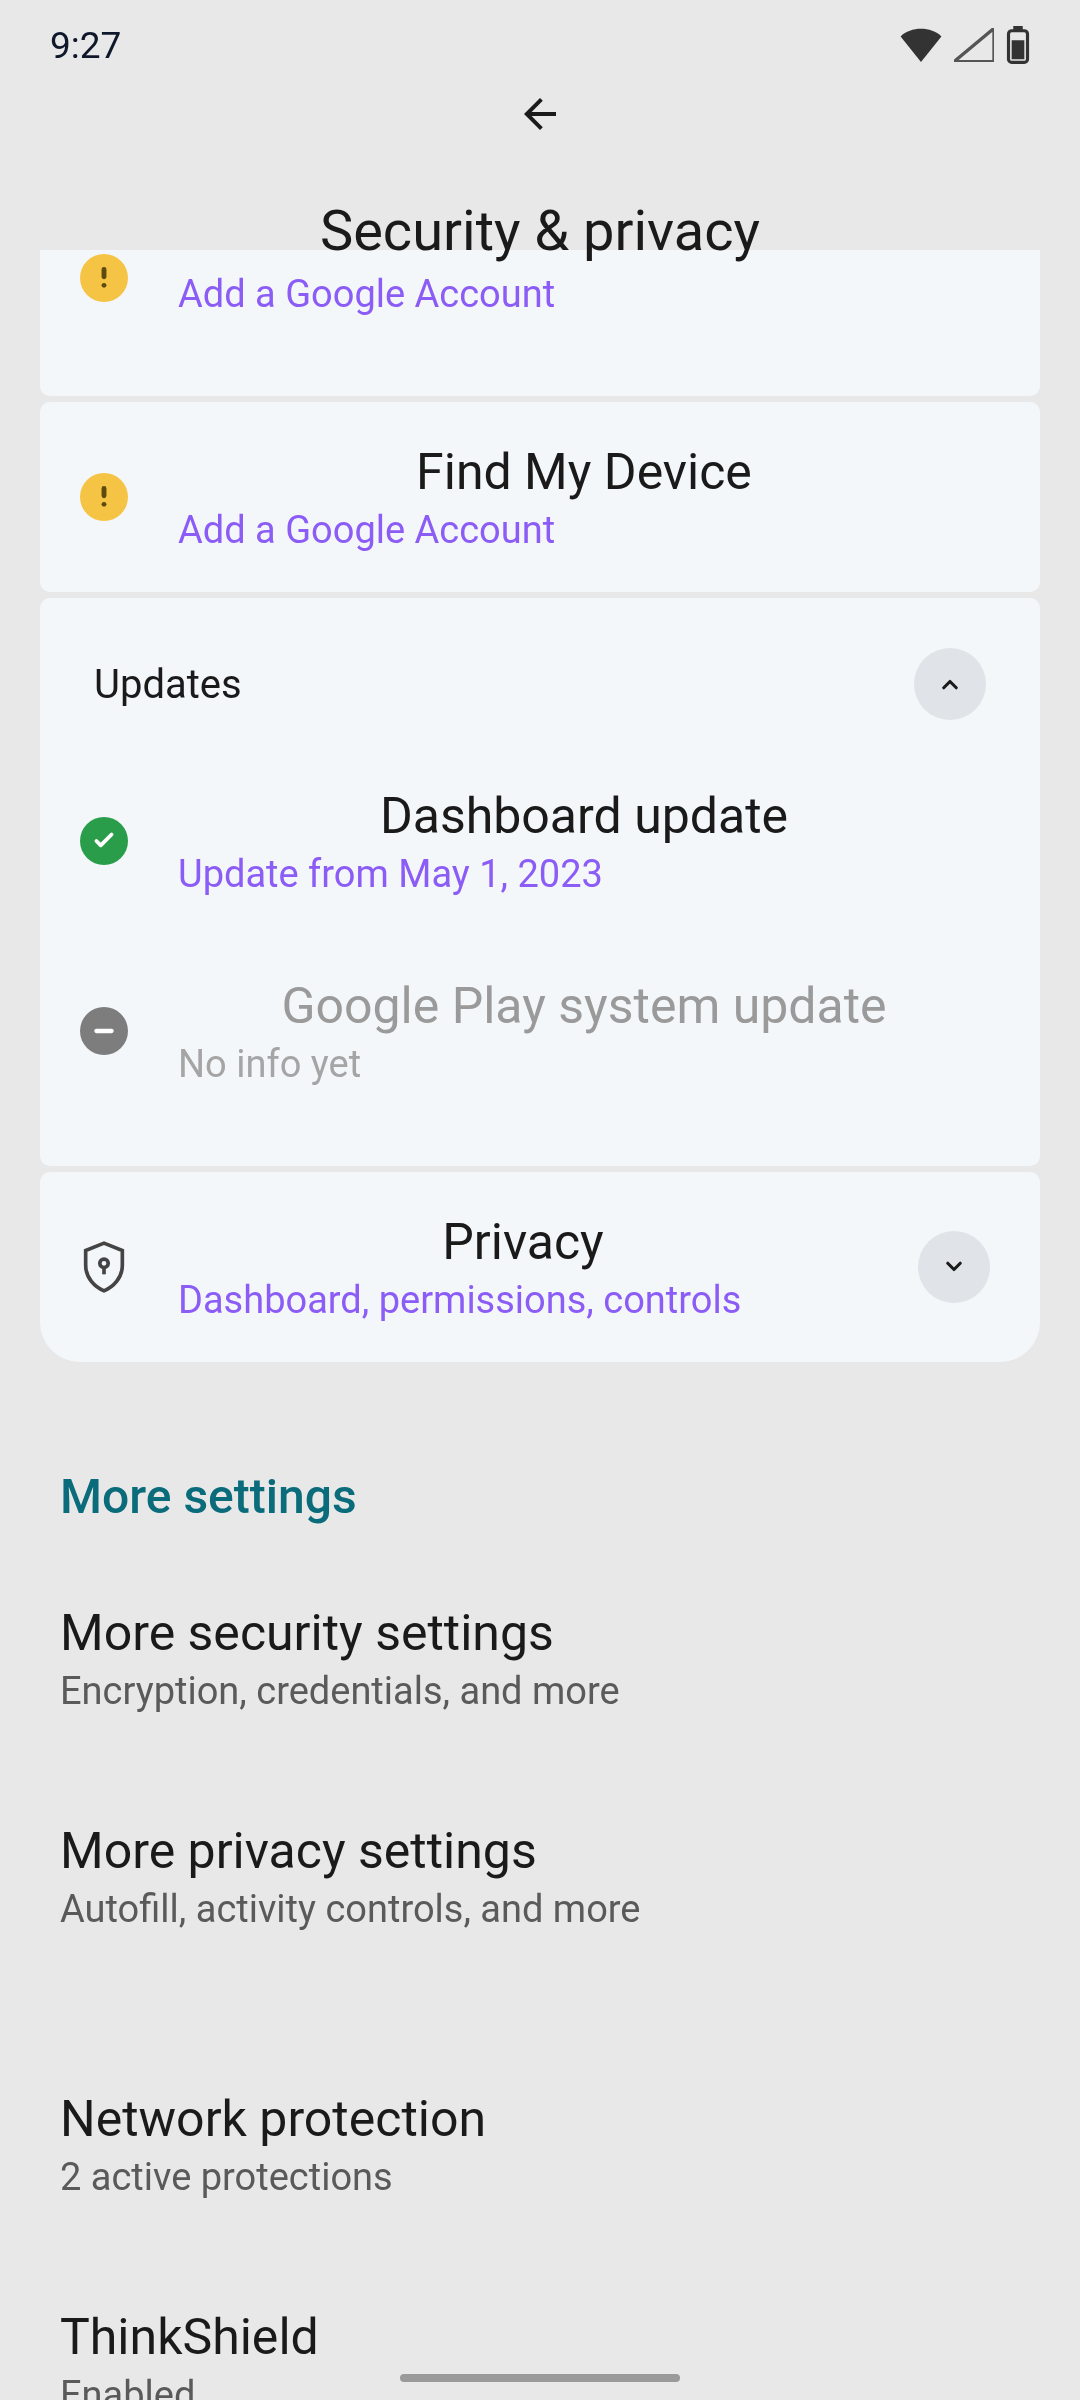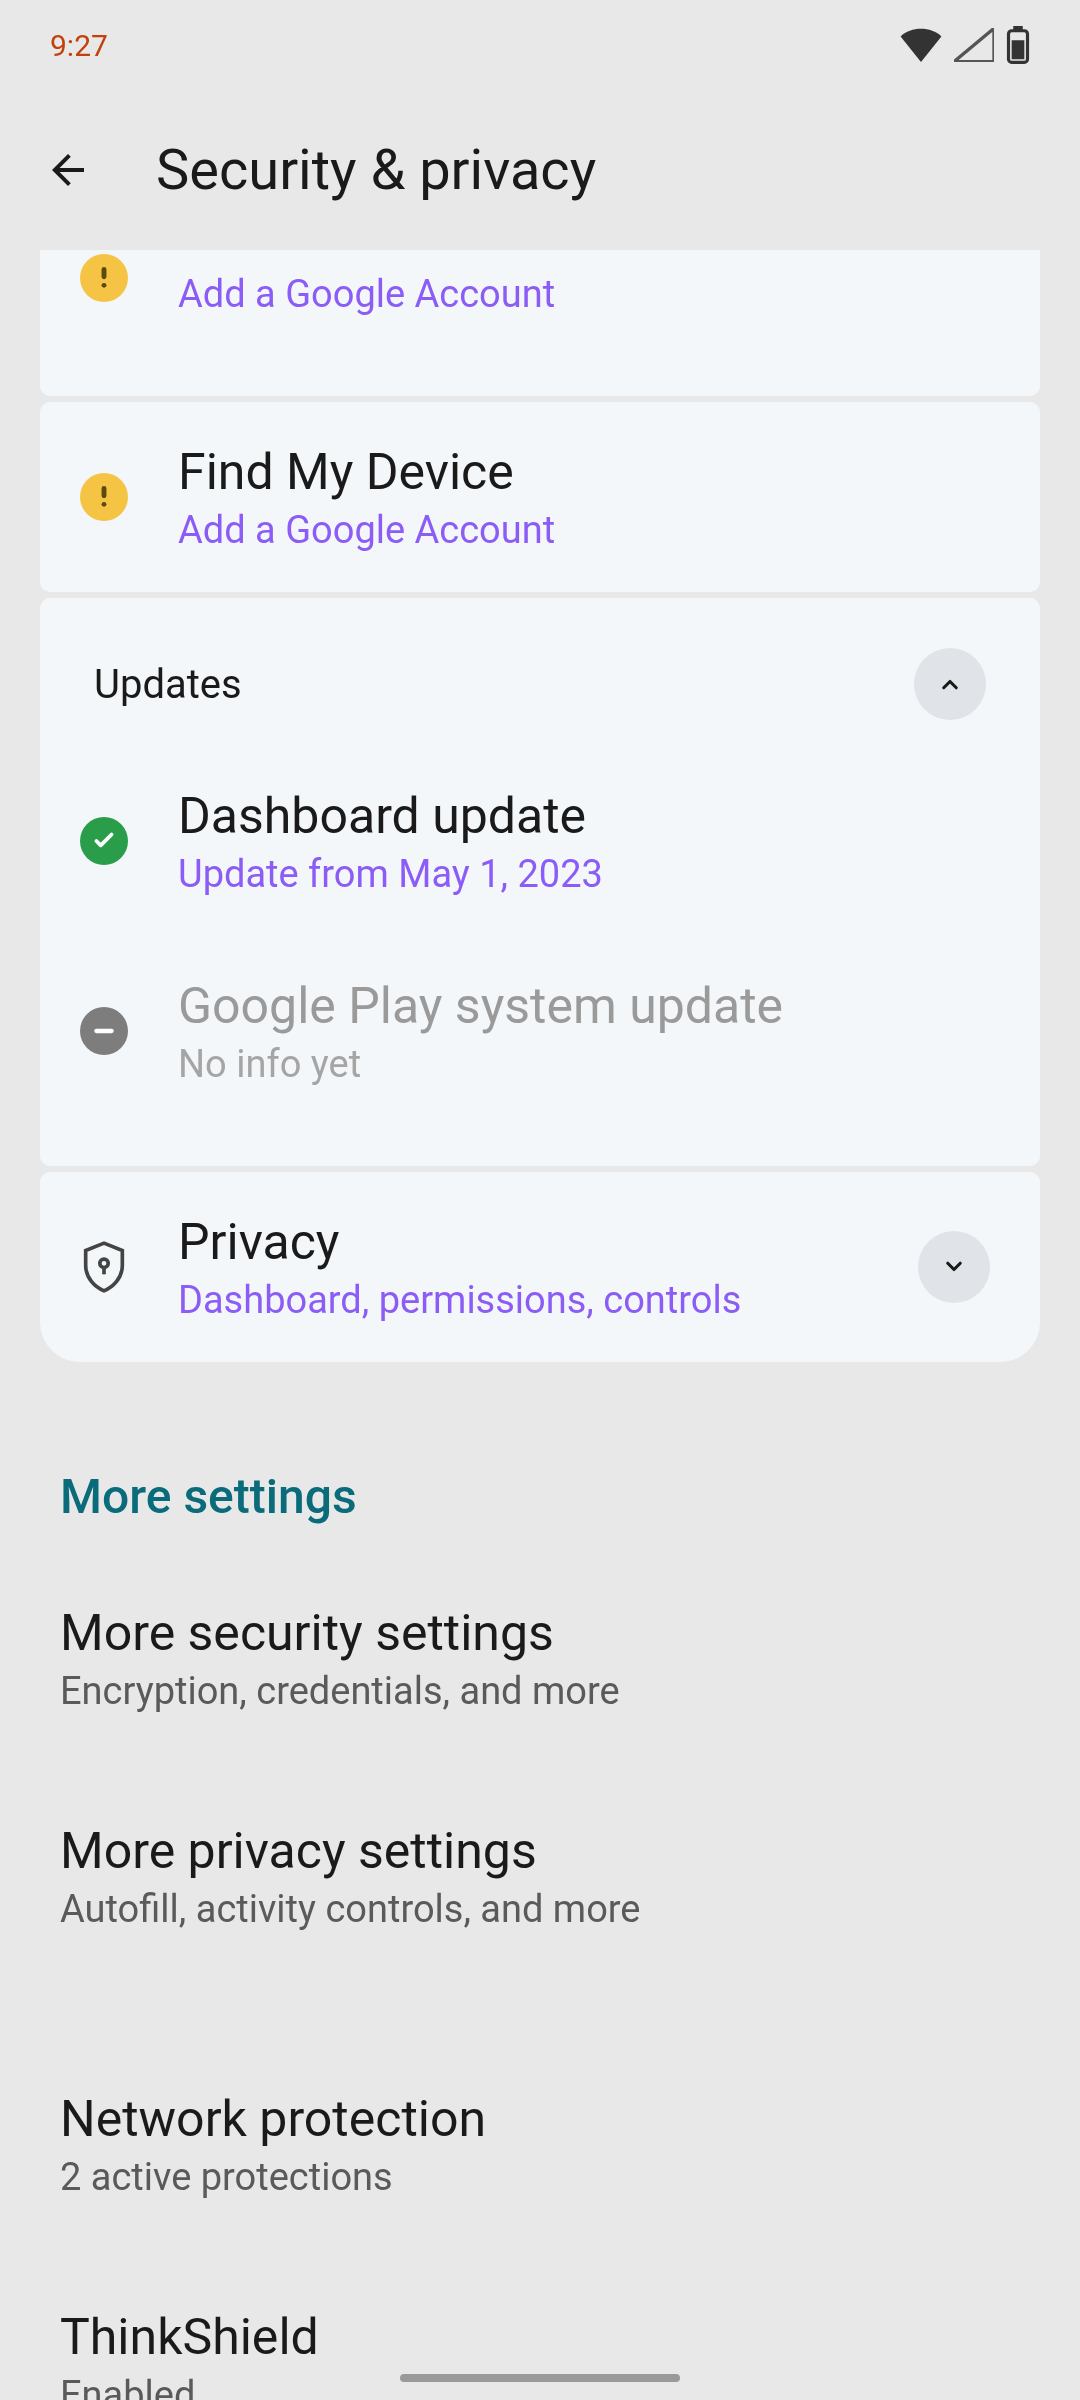--- a/index.html
+++ b/index.html
@@ -11,29 +11,30 @@
       overflow: hidden;
     }
     .status-bar {
       height: 90px;
       display: flex;
       justify-content: space-between;
       align-items: center;
       padding: 0 50px;
       background: #e8e8e8;
     }
-    .status-time { font-size: 30px; color: #c2410c; font-weight: 400; }
+    .status-time { font-size: 37px; color: #0f172a; font-weight: 400; }
     .status-icons { display: flex; align-items: center; gap: 12px; }
     .header {
       height: 160px;
       display: flex;
       align-items: center;
       padding: 0 40px;
       gap: 60px;
       background: #e8e8e8;
+      flex-direction: column;
     }
     .back-arrow { width: 56px; height: 56px; display: flex; align-items: center; justify-content: center; }
     .page-title { font-size: 56px; font-weight: 400; color: #1a1a1a; }
     .content { padding: 0; }
     .card {
       background: #f4f7fa;
       border-radius: 40px;
       margin: 6px 40px;
       padding: 0;
     }
@@ -46,21 +47,21 @@
     }
     .icon-circle {
       width: 48px; height: 48px; border-radius: 50%;
       display: flex; align-items: center; justify-content: center;
       flex-shrink: 0;
     }
     .icon-yellow { background: #f6c445; }
     .icon-green { background: #2a9d4a; }
     .icon-grey { background: #7d7d7d; }
     .card-text { flex: 1; min-width: 0; }
-    .card-title { font-size: 50px; font-weight: 400; color: #1a1a1a; line-height: 1.2; }
+    .card-title { font-size: 50px; font-weight: 400; color: #1a1a1a; line-height: 1.2; text-align: center; }
     .card-title.dim { color: #9a9a9a; }
     .card-sub { font-size: 38px; color: #8b5cf6; margin-top: 6px; font-weight: 400; }
     .card-sub.dim { color: #a5a5a5; }
     .section-head {
       display: flex; justify-content: space-between; align-items: center;
       padding: 50px 54px 26px;
     }
     .section-head-title { font-size: 40px; color: #1a1a1a; font-weight: 400; }
     .chevron-btn {
       width: 72px; height: 72px; border-radius: 50%;

